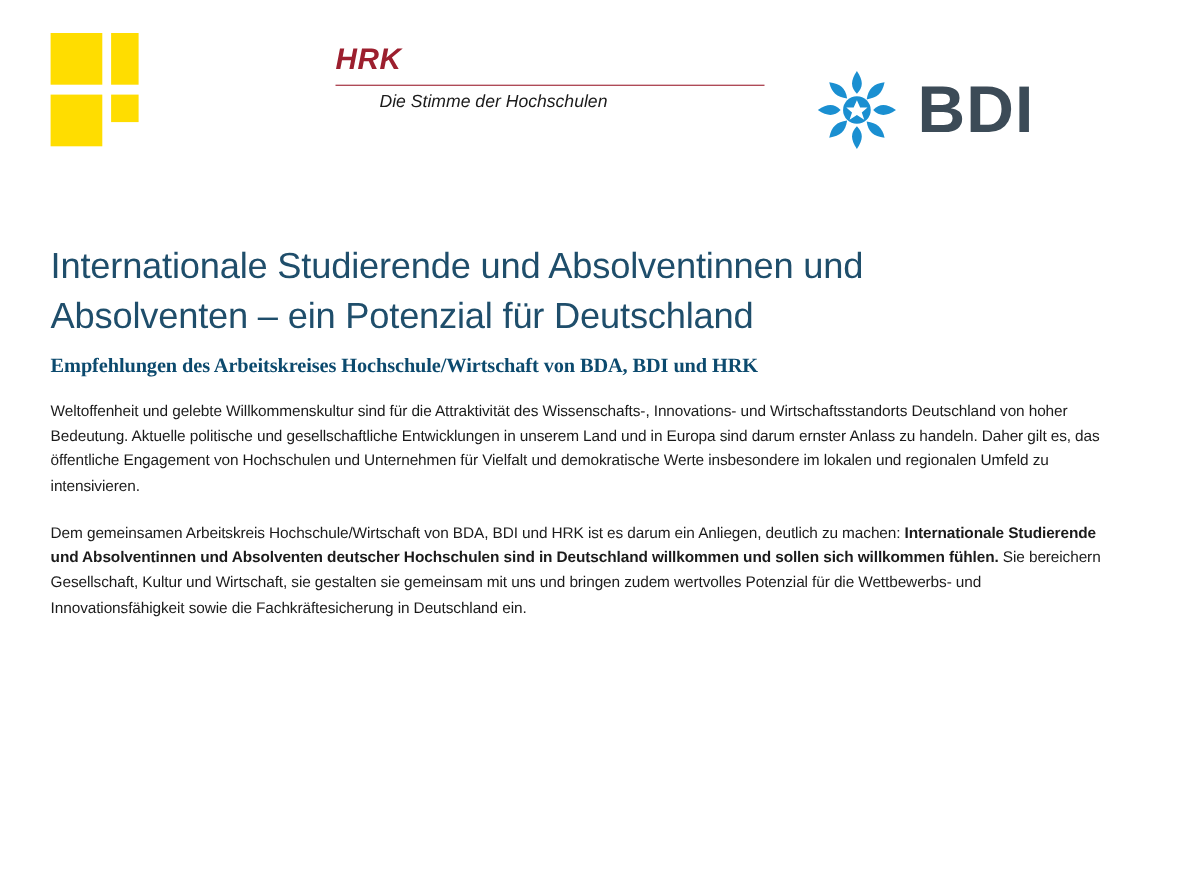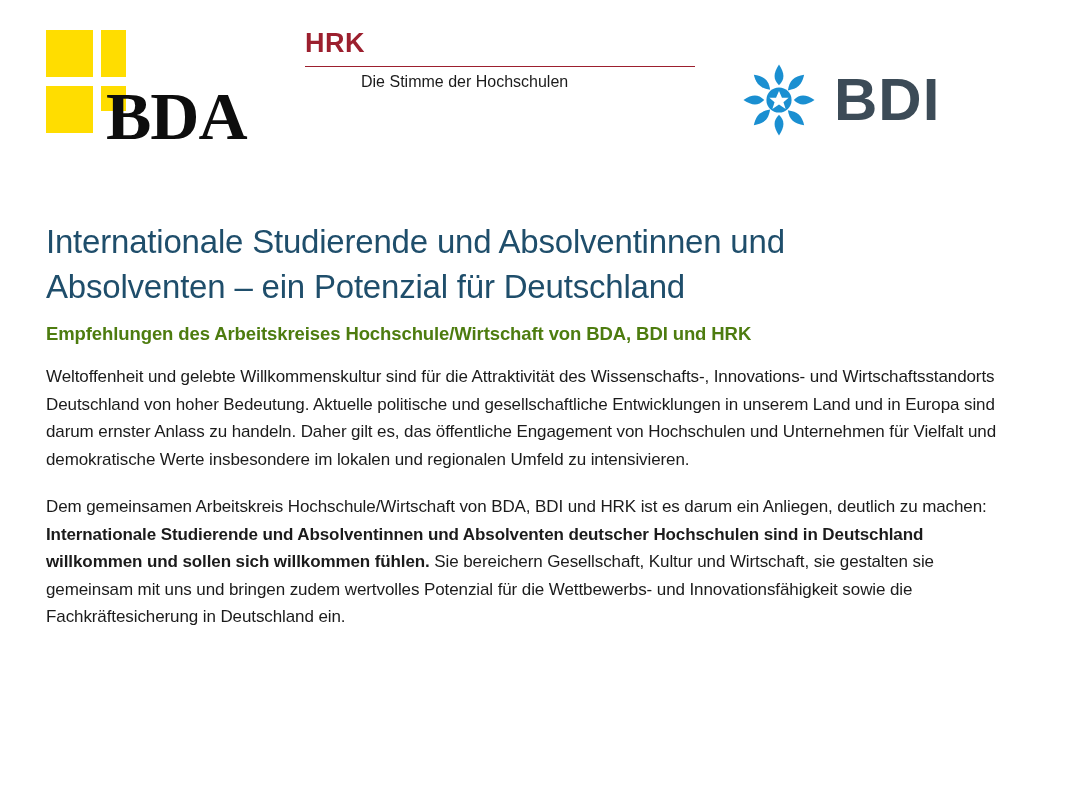--- a/index.html
+++ b/index.html
@@ -62,23 +62,24 @@
     font-weight: bold;
     letter-spacing: -1px;
     color: #0d0d0d;
     line-height: 1;
   }
 
   
   .hrk-logo {
     position: absolute;
     left: 305px;
-    top: 28px;
+    top: 39px;
     width: 400px;
     height: 70px;
+    font-style: italic;
   }
   .hrk-row {
     display: flex;
     align-items: baseline;
     gap: 14px;
   }
   .hrk-mark {
     font-family: "Liberation Sans", sans-serif;
     font-weight: bold;
     font-size: 27px;
@@ -94,21 +95,21 @@
   .hrk-rule {
     margin: 7px 0 6px 0;
     width: 390px;
     height: 1px;
     background: #9c1f2e;
   }
   .hrk-sub {
     font-family: "Liberation Sans", sans-serif;
     font-size: 16px;
     color: #1b1b1b;
-    margin-left: 56px;
+    margin-left: 40px;
   }
 
   
   .bdi-logo {
     position: absolute;
     left: 742px;
     top: 62px;
     width: 290px;
     height: 76px;
     display: flex;
@@ -140,30 +141,30 @@
     font-family: "Liberation Sans", sans-serif;
     font-size: 33px;
     font-weight: normal;
     color: #1f4e6b;
     line-height: 1.35;
     letter-spacing: -0.2px;
     margin: 0 0 14px 0;
     max-width: 900px;
   }
   .doc-subtitle {
-    font-family: Liberation Sans, sans-serif;
+    font-family: Liberation Serif, serif;
     font-size: 18.5px;
     font-weight: bold;
-    color: #4d7c0f;
+    color: #0c4a6e;
     margin: 0 0 18px 0;
     letter-spacing: -0.1px;
   }
   .doc-para {
     font-family: "Liberation Sans", sans-serif;
-    font-size: 17px;
+    font-size: 14px;
     line-height: 1.62;
     color: #1b1b1b;
     margin: 0 0 20px 0;
     max-width: 960px;
     letter-spacing: -0.1px;
   }
   .doc-para b {
     font-weight: bold;
   }
 </style>
@@ -174,21 +175,20 @@
 
   <div class="logo-band">
 
     <div class="bda-logo">
       <div class="bda-squares">
         <span class="bda-sq tl"></span>
         <span class="bda-sq tr"></span>
         <span class="bda-sq bl"></span>
         <span class="bda-sq br"></span>
       </div>
-      <div class="bda-text">BDA</div>
     </div>
 
     <div class="hrk-logo">
       <div class="hrk-row">
         <span class="hrk-mark">HRK</span>
       </div>
       <div class="hrk-rule"></div>
       <div class="hrk-sub">Die Stimme der Hochschulen</div>
     </div>
 

